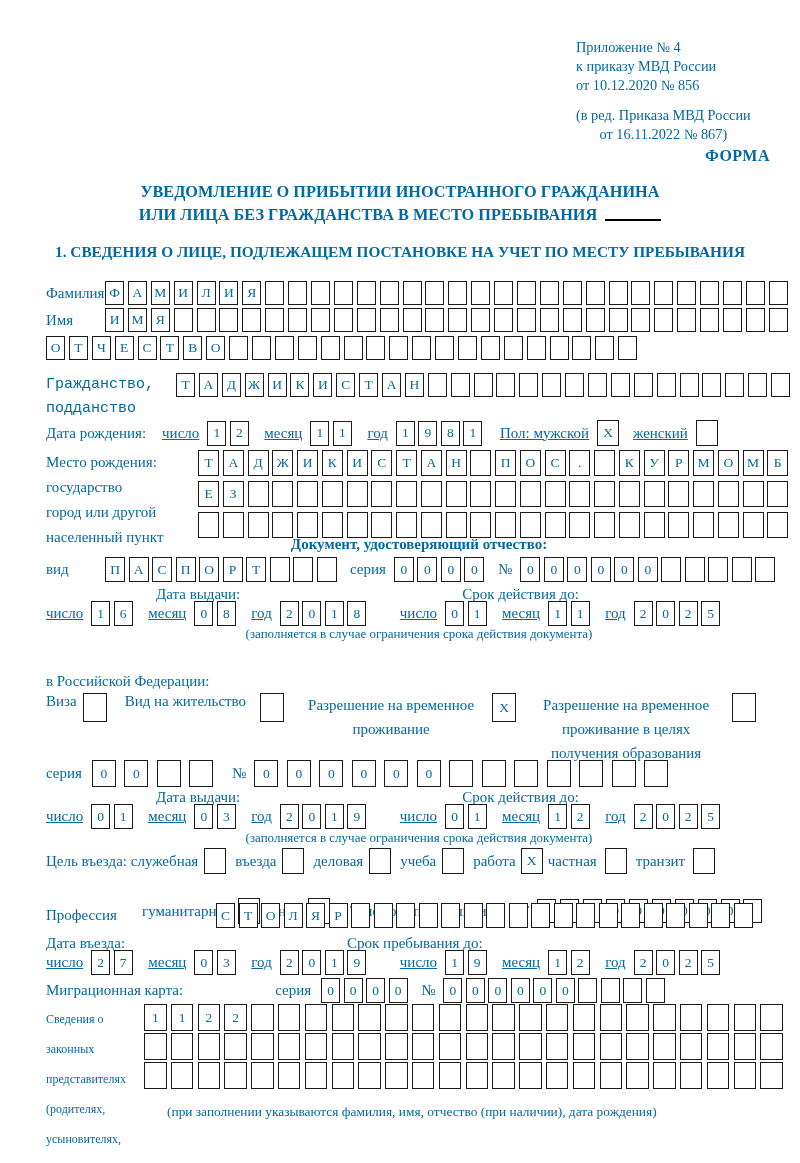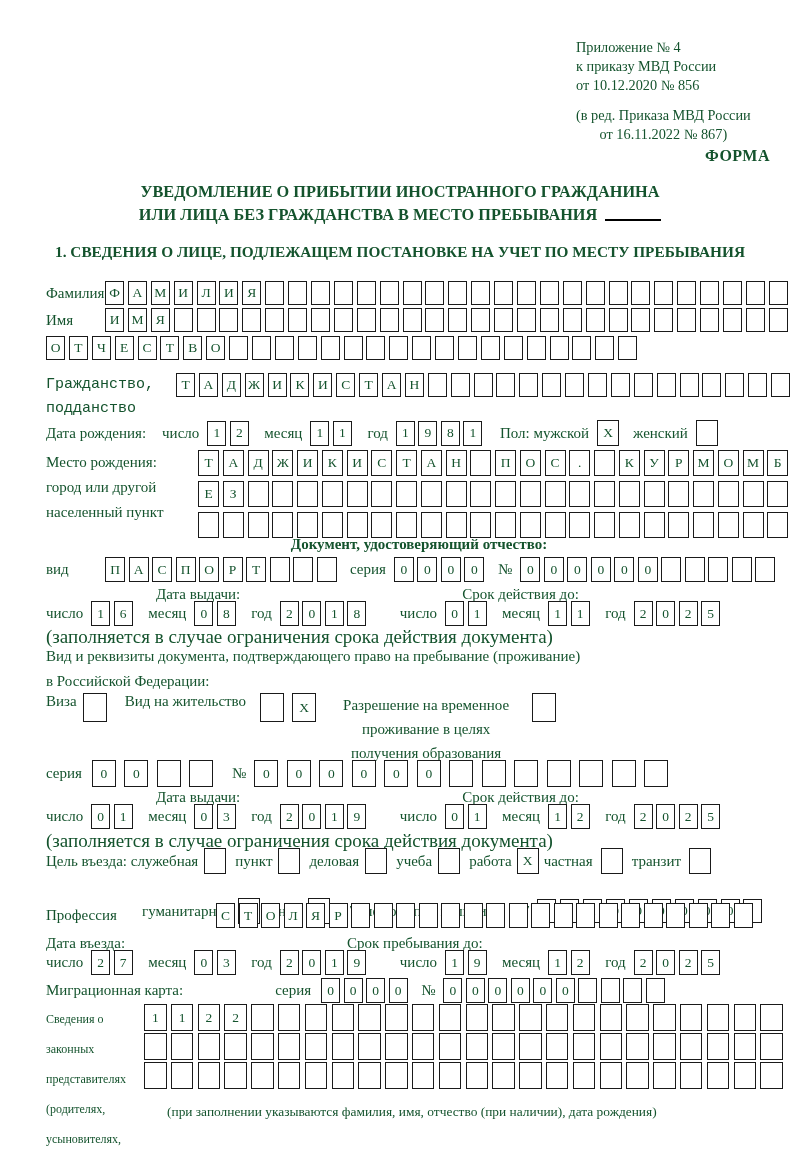--- a/index.html
+++ b/index.html
@@ -1,19 +1,19 @@
 <!DOCTYPE html>
 <html><head>
 <meta charset="utf-8">
 <style>
   * { margin:0; padding:0; box-sizing:border-box; }
   html,body { background:#fff; }
   .page {
     position:relative; width:800px; height:1163px; background:#fff;
-    font-family:"Liberation Serif","DejaVu Serif",serif; color:#14532d;
+    font-family:"Liberation Serif","DejaVu Serif",serif; color:#0369a1;
     font-size:15px; overflow:hidden;padding-left:24px;
   }
   .abs { position:absolute; }
   .annex { top:38px; left:576px; font-size:14.3px; line-height:19px; }
   .annex-note { margin-top:11px;text-align:center; }
   .forma { top:147px; right:30px; font-weight:bold; font-size:16px; letter-spacing:.5px; }
   .title { top:180px; left:0; width:800px; text-align:center; font-weight:bold; font-size:16.3px; line-height:23px; }
   .uline { display:inline-block; width:56px; border-bottom:2px solid #000; margin-left:8px; margin-bottom:-1px; }
   .sec { top:243px; left:23px; width:754px; text-align:center; font-weight:bold; font-size:15.3px; }
   .r { position:absolute; left:46px; display:flex; align-items:center; white-space:nowrap; }
@@ -27,27 +27,27 @@
     width:19px; height:24px; border:1.6px solid #1a1a1a; margin-right:3.9px;
     font-size:13.5px; background:#fff; flex:0 0 auto;
   }
   .c25 .cell { width:21px; height:26px; margin-right:3.75px; }
   .c27 .cell { width:22.5px; height:27px; margin-right:4.3px; }
   .ck .cell { width:20px; height:25px; margin-right:3.5px; }
   .dt .cell { width:19px; height:25px; margin-right:3.5px; }
   .sp .cell { width:24px; height:27px; margin-right:8.5px; }
   .cb .cell { width:22px; height:26px; margin-right:0; }
   .cb2 .cell { width:24px; height:29px; margin-right:0; }
-  .sub { margin:0 8px 0 12px; }
+  .sub { margin:0 8px 0 12px;text-decoration:underline; }
   .sub:first-child { margin-left:0; }
   .bp-labels { width:152px; line-height:25px; flex:0 0 auto; }
   .bp-cells > .cells { margin-bottom:5px; }
   .mini { margin:0 8px 0 10px; }
   .dg { display:flex; align-items:center; }
-  .note { left:46px; width:746px; text-align:left; font-size:19px; }
+  .note { left:46px; width:746px; text-align:center; font-size:13px; }
   .plabel { white-space:normal; text-align:center; line-height:24px; flex:0 0 auto; }
   .rep-label { width:92px; white-space:normal; line-height:30px; font-size:12px; flex:0 0 auto; }
   .rep-cells > .cells { margin-bottom:2px; }
   .footnote { font-size:13.4px; }
 </style>
 </head>
 <body>
 
 <div class="page">
 
@@ -231,20 +231,21 @@
       </span>
     <span class="sub" style="margin-left:14px">женский</span>
     <span class="cells cb">
         <span class="cell"></span>
       </span>
   </div>
 
   <div class="r rt" style="top:450px">
     <div class="bp-labels">
       <div>Место рождения:</div>
+      <div>государство</div>
       <div>город или другой</div>
       <div>населенный пункт</div>
     </div>
     <div class="bp-cells">
       <div class="cells c25">
           <span class="cell">Т</span>
           <span class="cell">А</span>
           <span class="cell">Д</span>
           <span class="cell">Ж</span>
           <span class="cell">И</span>
@@ -403,32 +404,32 @@
           <span class="cell">2</span>
           <span class="cell">0</span>
           <span class="cell">2</span>
           <span class="cell">5</span>
         </span>
     </span>
   </div>
 
   <div class="abs note" style="top:626px">(заполняется в случае ограничения срока действия документа)</div>
 
-  <div class="abs" style="top:648px;left:46px">Вид и реквизиты документа, подтверждающего право на пребывание (проживание)</div>
   <div class="abs" style="top:673px;left:46px">в Российской Федерации:</div>
 
   <div class="r rt" style="top:693px">
     <span class="lab">Виза</span>
     <span class="cells cb2" style="margin-left:6px">
         <span class="cell"></span>
       </span>
     <span class="lab" style="margin-left:18px">Вид на жительство</span>
     <span class="cells cb2" style="margin-left:14px">
         <span class="cell"></span>
       </span>
+    <span class="plabel" style="width:186px;margin-left:14px">Разрешение на временное проживание</span>
     <span class="cells cb2" style="margin-left:8px">
         <span class="cell">X</span>
       </span>
     <span class="plabel" style="width:196px;margin-left:12px">Разрешение на временное проживание в целях получения образования</span>
     <span class="cells cb2" style="margin-left:8px">
         <span class="cell"></span>
       </span>
   </div>
 
   <div class="r" style="top:760px">
@@ -503,21 +504,21 @@
     </span>
   </div>
 
   <div class="abs note" style="top:830px">(заполняется в случае ограничения срока действия документа)</div>
 
   <div class="r" style="top:848px">
     <span>Цель въезда: служебная</span>
     <span class="cells cb" style="margin:0 9px 0 6px">
         <span class="cell"></span>
       </span>
-    <span>пункт</span>
+    <span>въезда</span>
     <span class="cells cb" style="margin:0 9px 0 6px">
         <span class="cell"></span>
       </span>
     <span>деловая</span>
     <span class="cells cb" style="margin:0 9px 0 6px">
         <span class="cell"></span>
       </span>
     <span>учеба</span>
     <span class="cells cb" style="margin:0 9px 0 6px">
         <span class="cell"></span>

